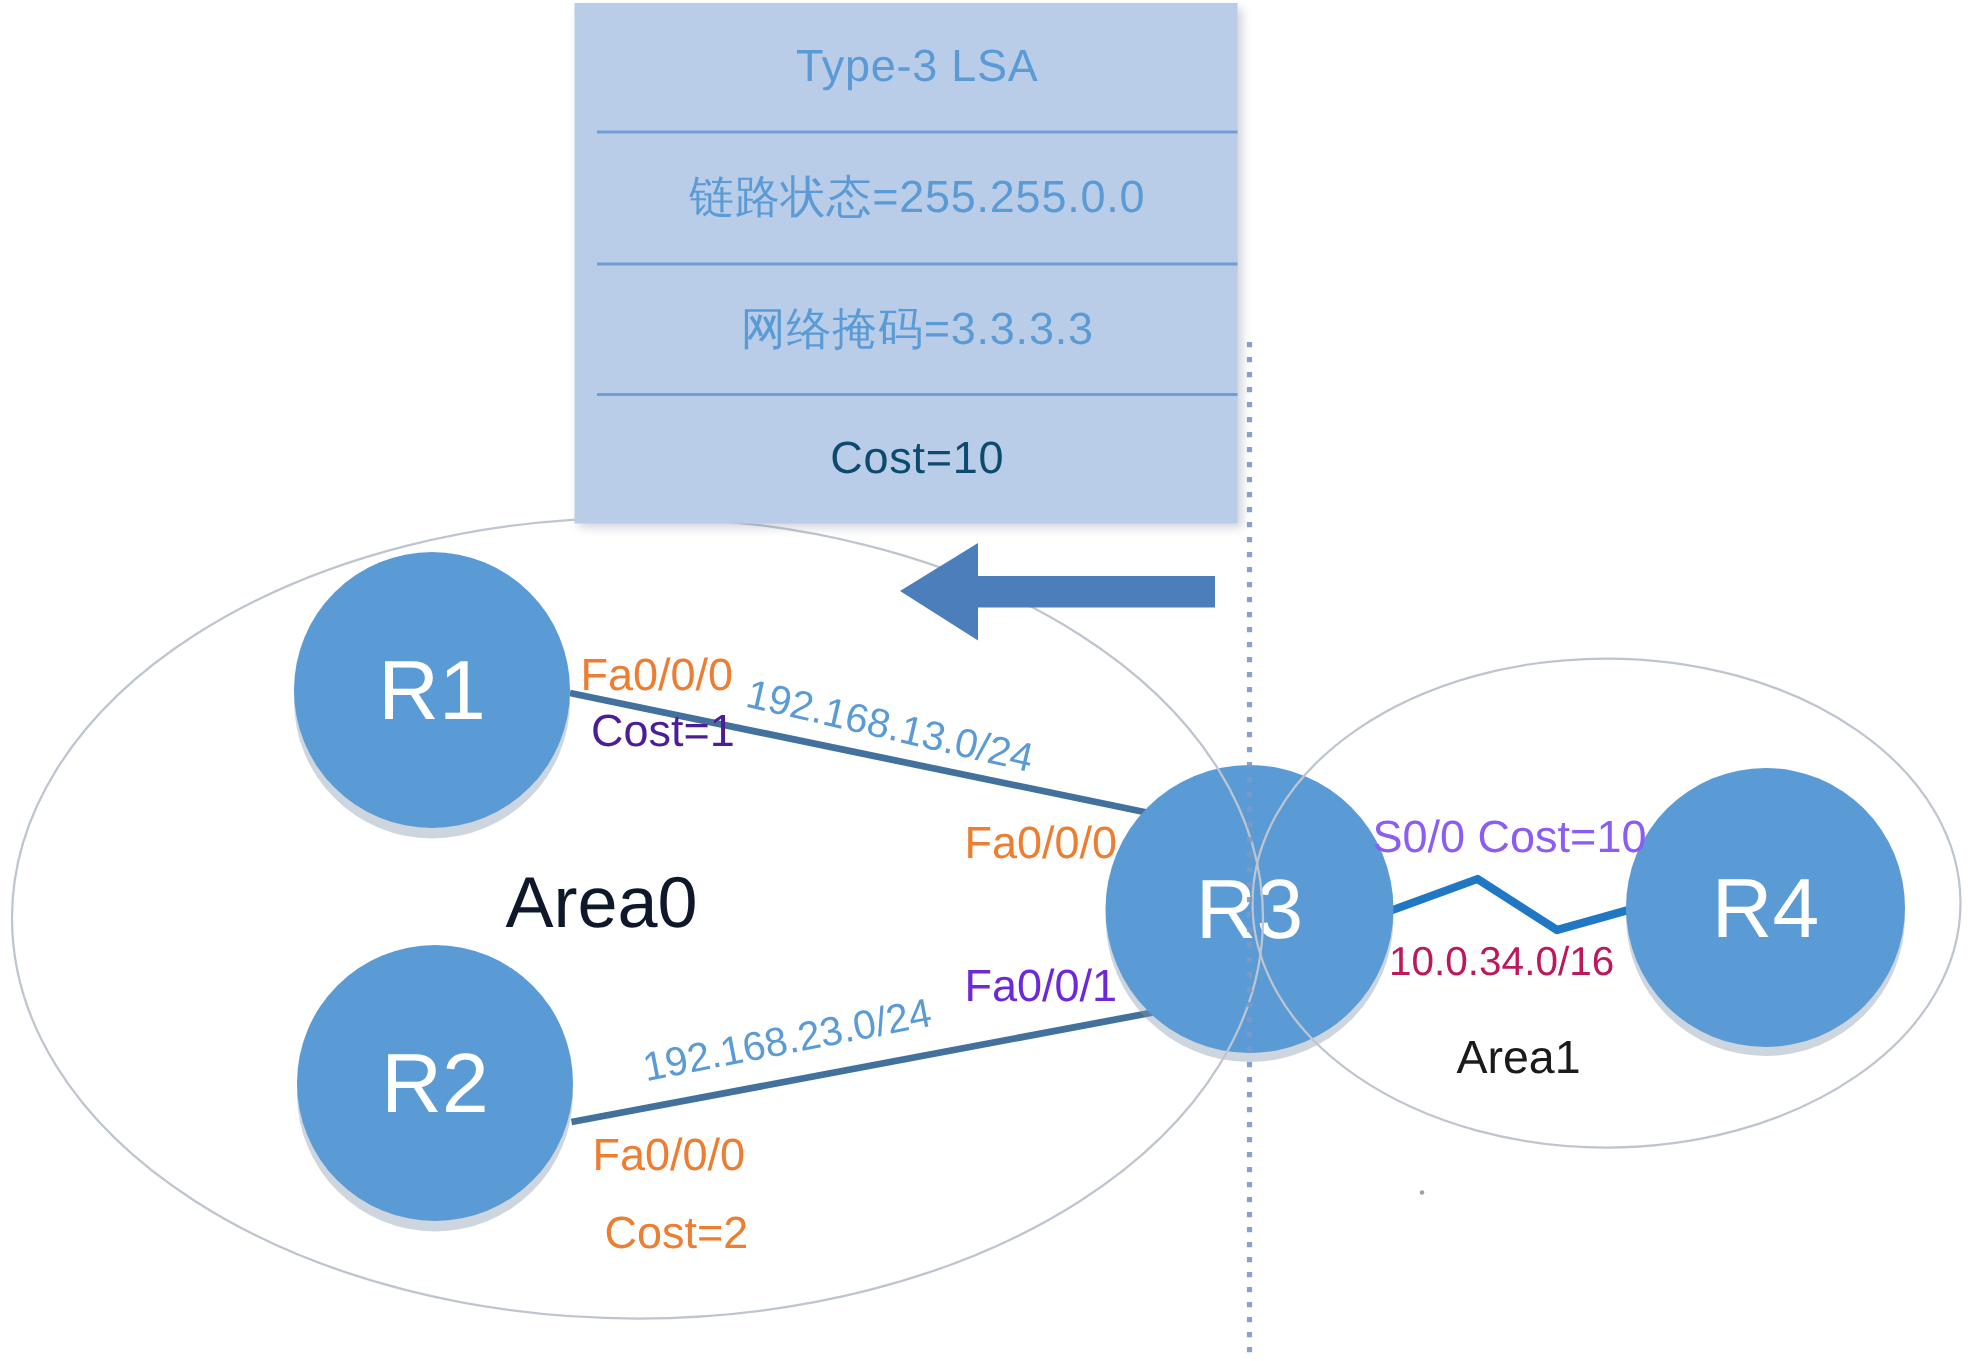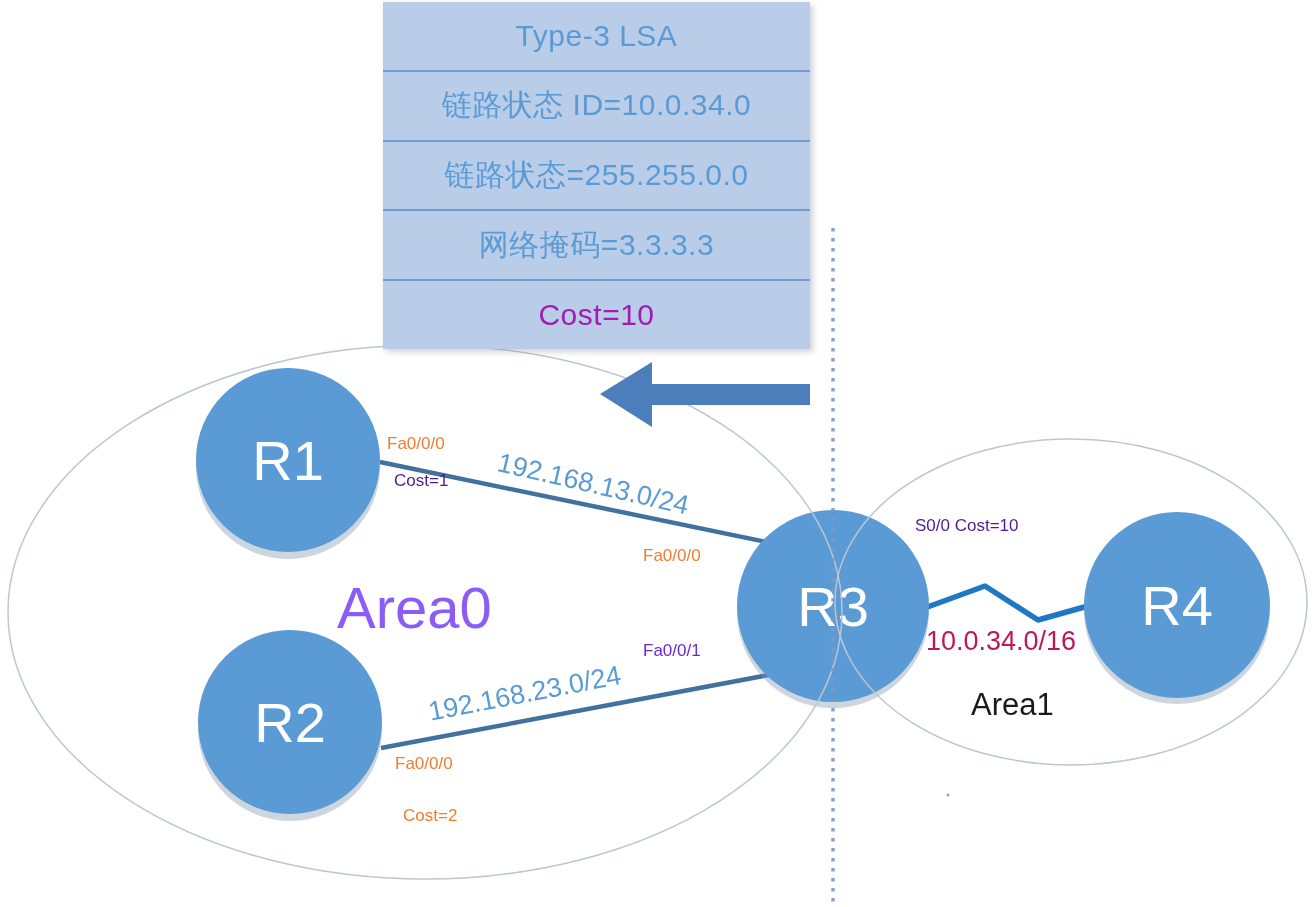--- a/index.html
+++ b/index.html
@@ -14,21 +14,21 @@
     position:absolute;left:383px;top:2px;width:427px;height:347px;
     display:flex;flex-direction:column;
     box-shadow:3px 3px 6px rgba(120,130,150,.35);
   }
   .lsa-row{
     flex:1;display:flex;align-items:center;justify-content:center;
     font-size:30px;letter-spacing:.5px;
   }
   .lsa-row + .lsa-row{border-top:2px solid #6f9ed6;}
   
-  .lbl{position:absolute;white-space:nowrap;font-size:17px;line-height:1.15;}
+  .lbl{position:absolute;white-space:nowrap;font-size:30px;line-height:1.15;}
   .net{font-size:27px;}
   .rot-a{transform:rotate(13deg);transform-origin:left center;}
   .rot-b{transform:rotate(-11deg);transform-origin:left center;}
   .area-label{position:absolute;white-space:nowrap;line-height:1;}
 </style>
 </head>
 <body>
 
 <div class="stage">
 
@@ -63,36 +63,35 @@
     <ellipse cx="425" cy="612" rx="417" ry="267" fill="none" stroke-width="1.5" stroke="#bfc5cf"></ellipse>
     <ellipse cx="1071" cy="602" rx="236" ry="163" fill="none" stroke-width="1.5" stroke="#bfc5cf"></ellipse>
 
     <line x1="833" y1="228" x2="833" y2="907" stroke-width="3.5" stroke-dasharray="3.5 6.5" opacity="0.9" stroke="#7d99c7"></line>
 
     <polygon points="600,394 652,362 652,384 810,384 810,405 652,405 652,427" fill="#4d7ebc"></polygon>
 
     <circle cx="948" cy="795" r="1.5" fill="#9aa0a8"></circle>
   </svg>
 
-  <div class="lsa-box" style="background-color: rgb(185, 205, 232);">
+  <div class="lsa-box" style="background-color: rgb(185, 205, 232); padding-left: 15px;">
     <div class="lsa-row" style="color: rgb(91, 155, 213);">Type-3 LSA</div>
-    <div class="lsa-row" style="color: rgb(91, 155, 213);">链路状态 ID=10.0.34.0</div>
     <div class="lsa-row" style="color: rgb(91, 155, 213);">链路状态=255.255.0.0</div>
     <div class="lsa-row" style="color: rgb(91, 155, 213);">网络掩码=3.3.3.3</div>
-    <div class="lsa-row" style="color: #a21caf;">Cost=10</div>
+    <div class="lsa-row" style="color: #0c4a6e;">Cost=10</div>
   </div>
 
   <div class="lbl" style="left: 387px; top: 434px; color: rgb(237, 125, 49);">Fa0/0/0</div>
   <div class="lbl" style="left: 394px; top: 471px; color: #4c1d95;">Cost=1</div>
   <div class="lbl" style="left: 643px; top: 546px; color: rgb(237, 125, 49);">Fa0/0/0</div>
   <div class="lbl" style="left: 643px; top: 641px; color: #6d28d9;">Fa0/0/1</div>
   <div class="lbl" style="left: 395px; top: 754px; color: rgb(237, 125, 49);">Fa0/0/0</div>
   <div class="lbl" style="left: 403px; top: 786px; color: rgb(237, 125, 49); margin-top: 20px;">Cost=2</div>
-  <div class="lbl" style="left: 915px; top: 516px; color: #4c1d95;">S0/0 Cost=10</div>
+  <div class="lbl" style="left: 915px; top: 542px; color: #8b5cf6;">S0/0 Cost=10</div>
 
   <div class="lbl net rot-a" style="left: 498px; top: 447px; color: rgb(91, 155, 213);">192.168.13.0/24</div>
   <div class="lbl net rot-b" style="left: 429px; top: 697px; color: rgb(91, 155, 213);">192.168.23.0/24</div>
   <div class="lbl net" style="left: 926px; top: 626px; color: #be185d;">10.0.34.0/16</div>
 
-  <div class="area-label" style="left: 337px; top: 579px; font-size: 58px; color: #8b5cf6;">Area0</div>
+  <div class="area-label" style="left: 337px; top: 579px; font-size: 48px; color: #0f172a;">Area0</div>
   <div class="area-label" style="left: 971px; top: 689px; font-size: 31px; color: rgb(26, 26, 26);">Area1</div>
 
 </div>
 
 </body></html>

